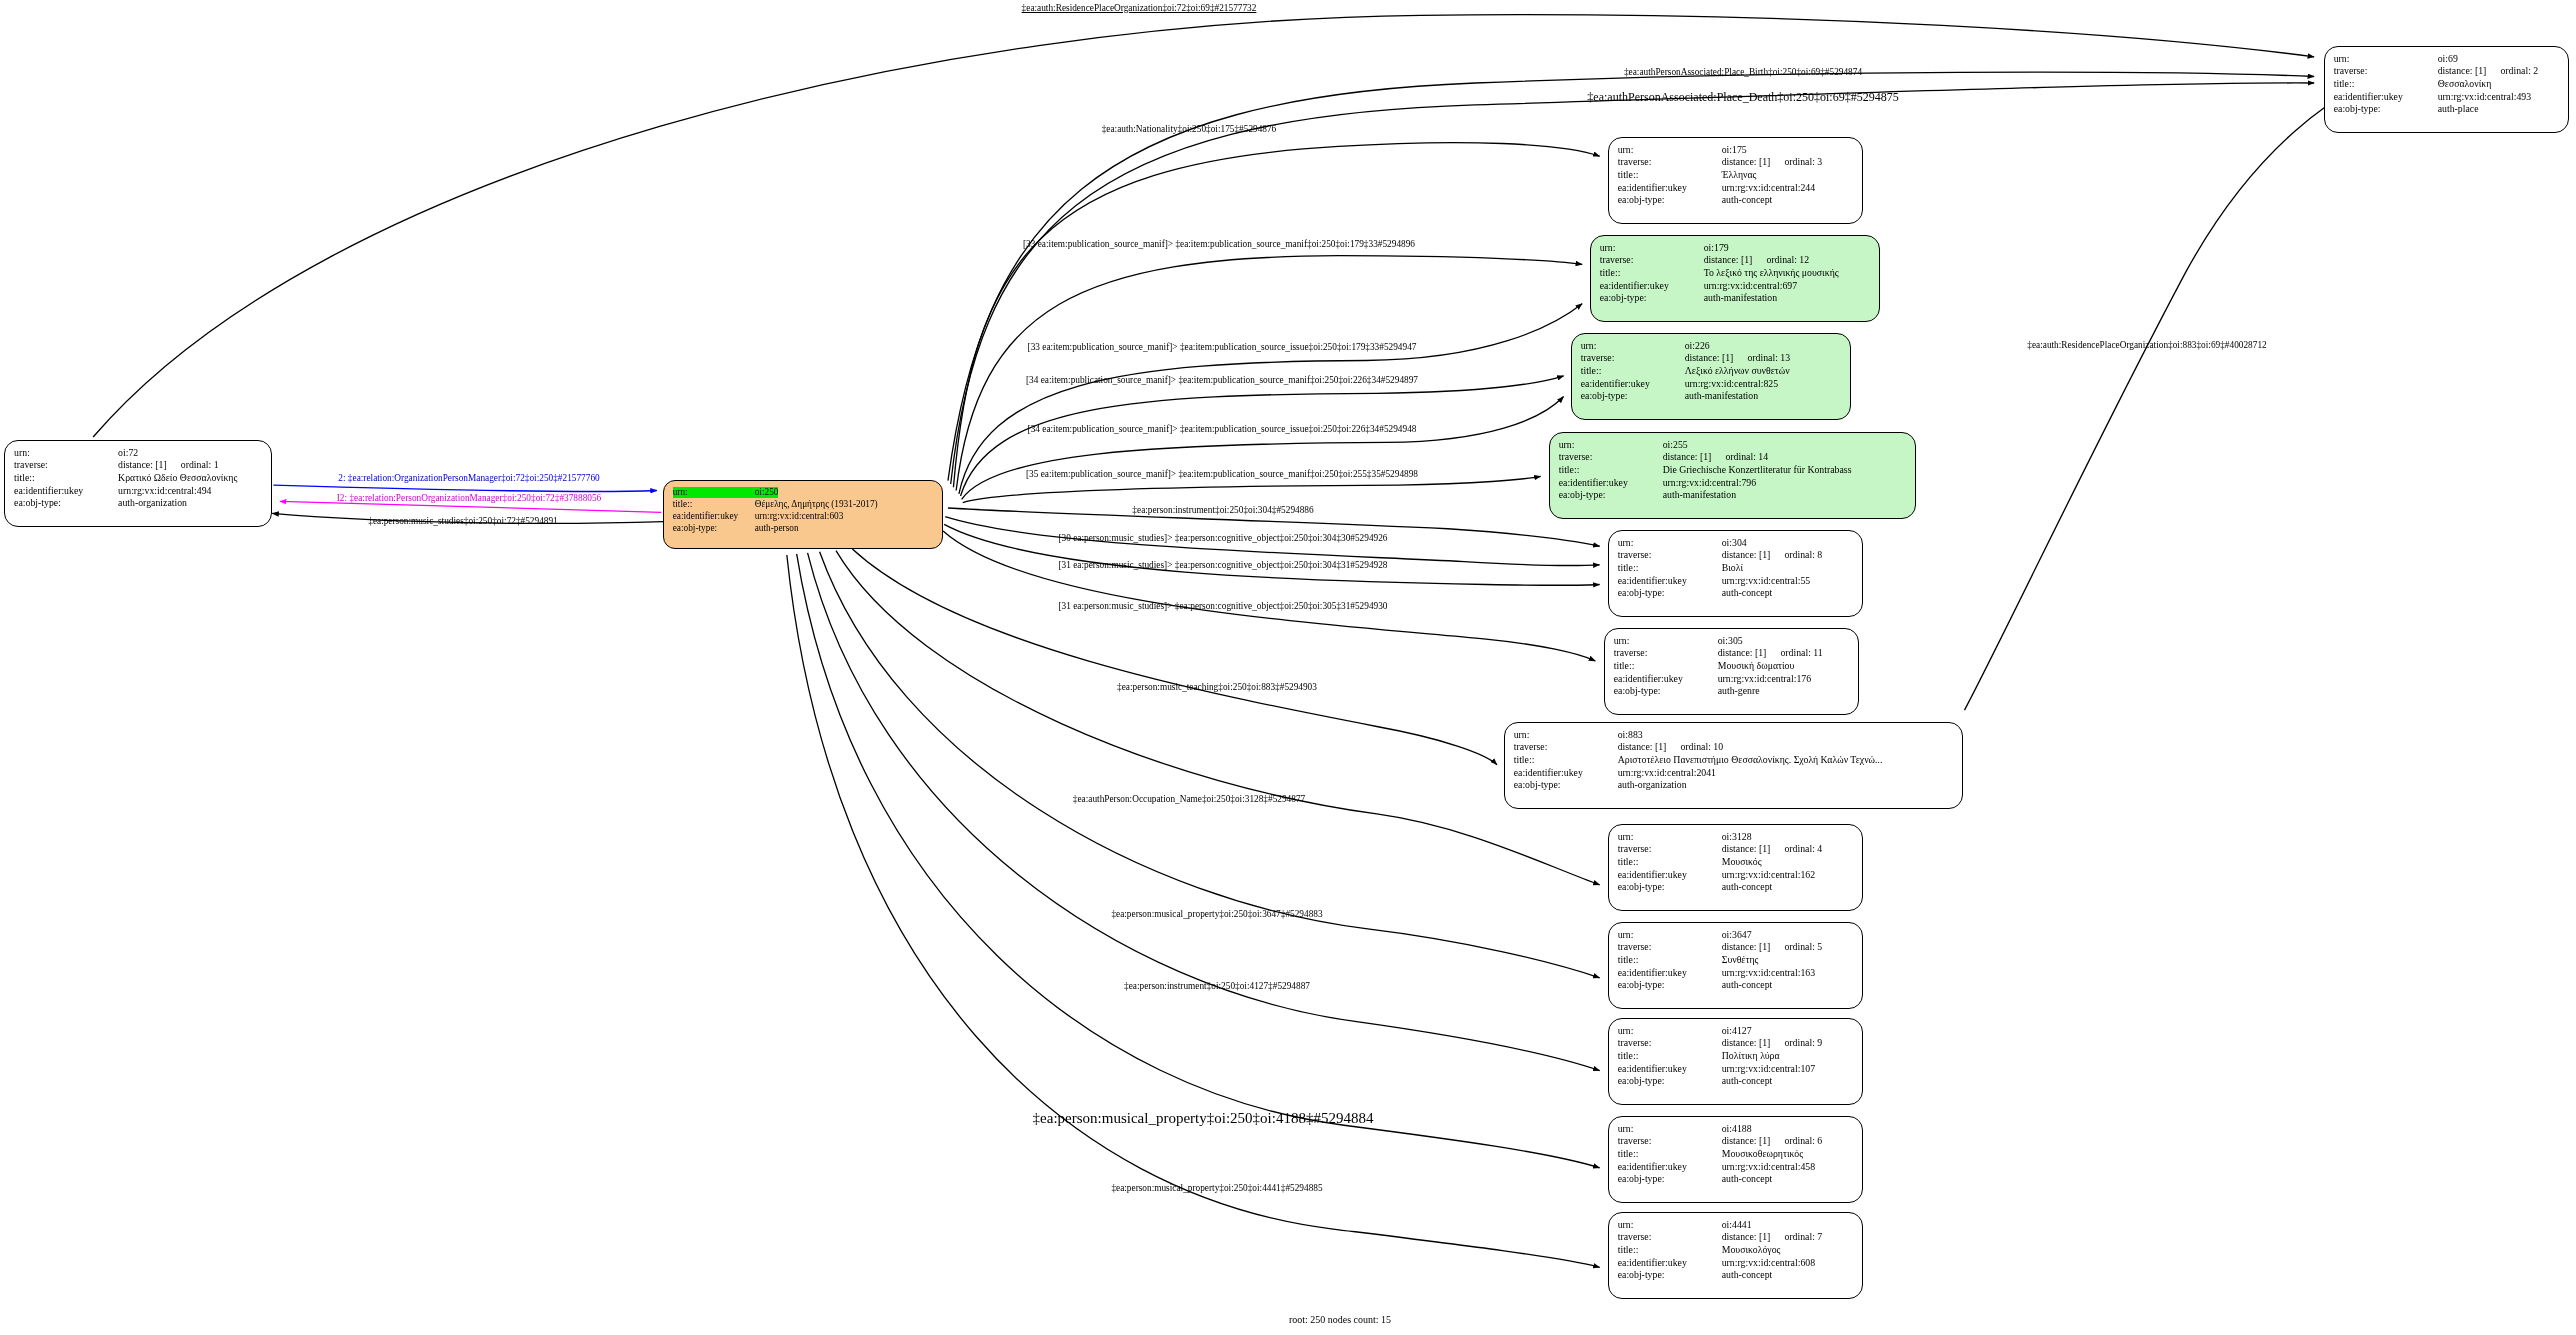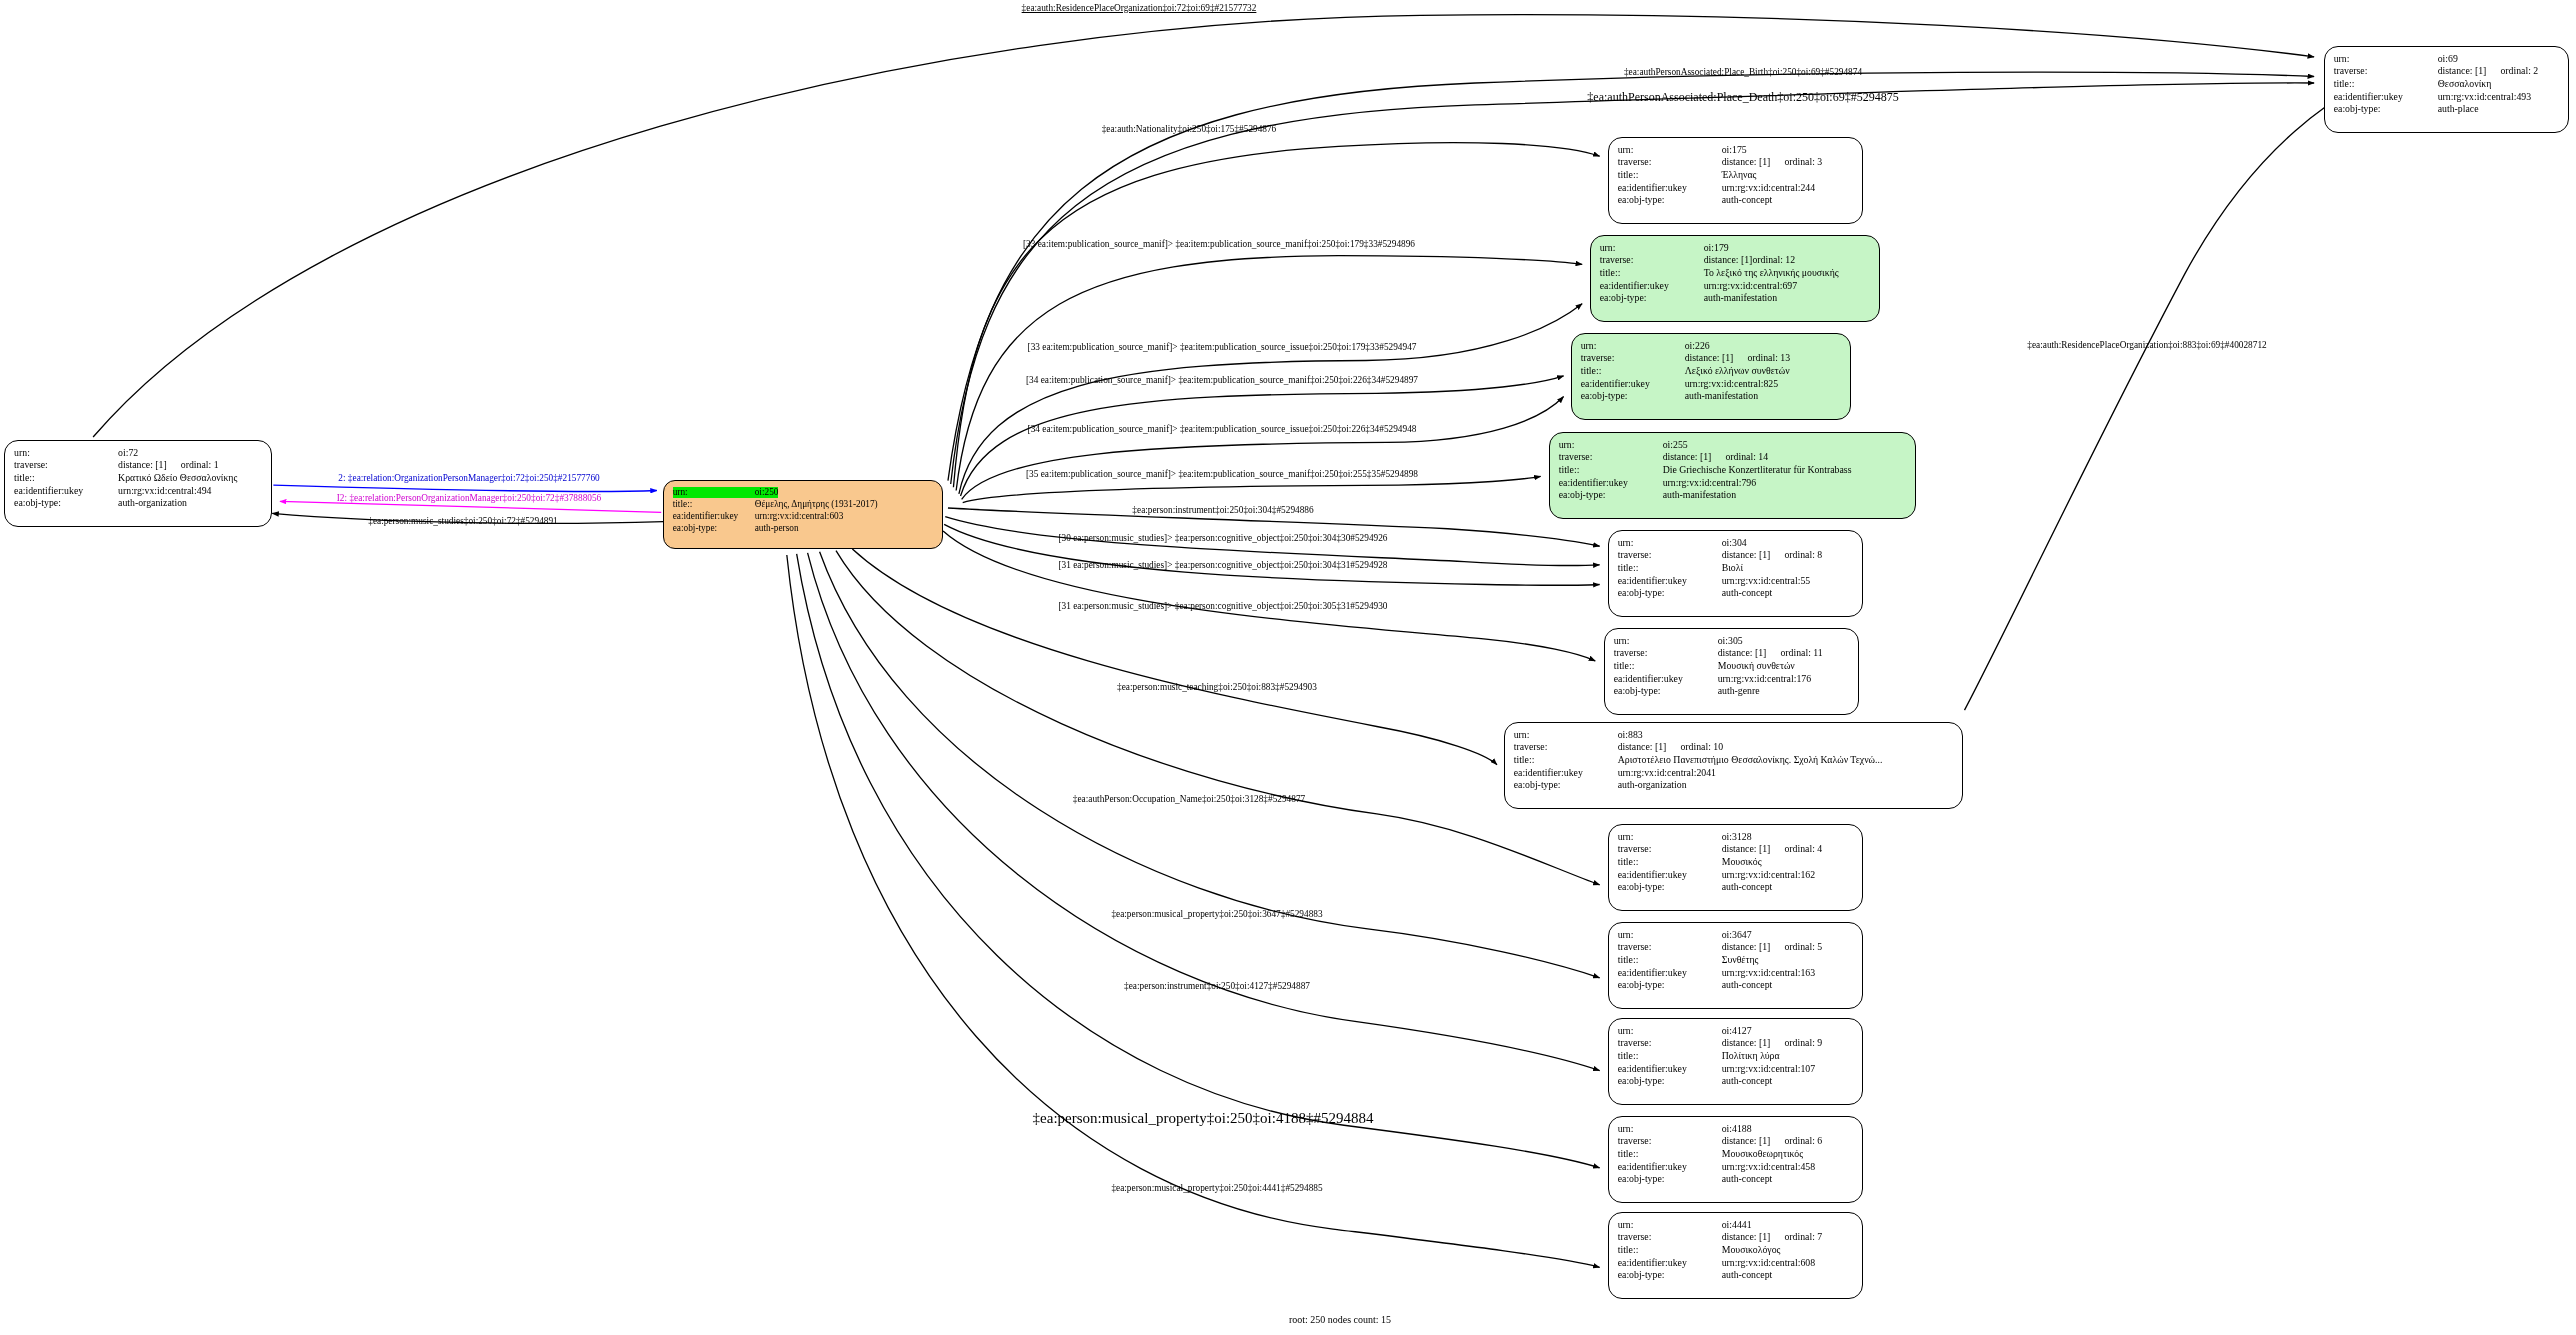--- a/index.html
+++ b/index.html
@@ -208,21 +208,21 @@
         </div>
       </div>
       <div class="node green" style="left: 1590px; top: 235px; width: 290px; min-height: 87px; font-size: 9.8px;">
         <div class="row">
           <span class="k" style="width: 104px;">urn:</span>
           <span class="v">oi:179</span>
         </div>
         <div class="row trav">
           <span class="k" style="width: 104px;">traverse:</span>
           <span class="v">
-            <span style="display: inline-block;"><span>distance: [1]</span><span style="">ordinal: 12</span></span>
+            <span style="display: inline-block;"><span>distance: [1]</span><span style="margin-left: 14px;">ordinal: 12</span></span>
           </span>
         </div>
         <div class="row">
           <span class="k" style="width: 104px;">title::</span>
           <span class="v">Το λεξικό της ελληνικής μουσικής</span>
         </div>
         <div class="row">
           <span class="k" style="width: 104px;">ea:identifier:ukey</span>
           <span class="v">urn:rg:vx:id:central:697</span>
         </div>
@@ -309,21 +309,21 @@
           <span class="v">oi:305</span>
         </div>
         <div class="row trav">
           <span class="k" style="width: 104px;">traverse:</span>
           <span class="v">
             <span style="display: inline-block;"><span>distance: [1]</span><span style="margin-left: 14px;">ordinal: 11</span></span>
           </span>
         </div>
         <div class="row">
           <span class="k" style="width: 104px;">title::</span>
-          <span class="v">Μουσική συνθετών</span>
+          <span class="v">Μουσική δωματίου</span>
         </div>
         <div class="row">
           <span class="k" style="width: 104px;">ea:identifier:ukey</span>
           <span class="v">urn:rg:vx:id:central:176</span>
         </div>
         <div class="row">
           <span class="k" style="width: 104px;">ea:obj-type:</span>
           <span class="v">auth-genre</span>
         </div>
       </div>

